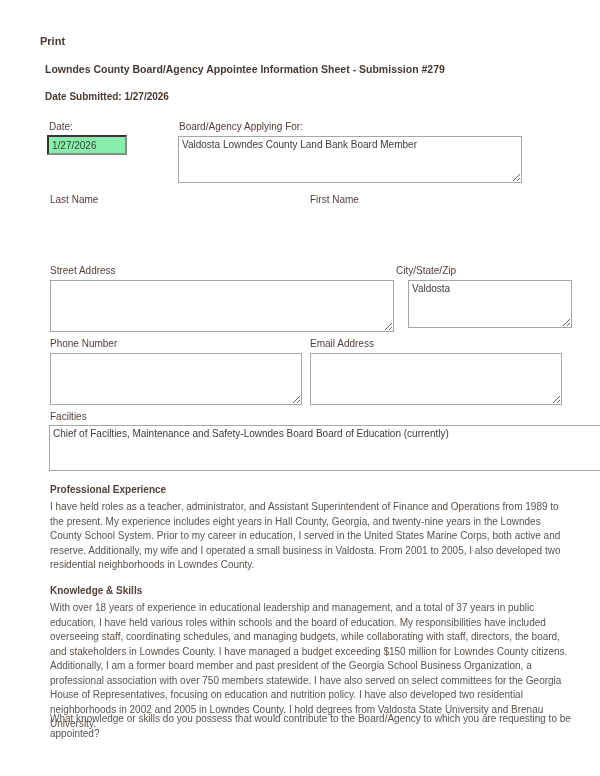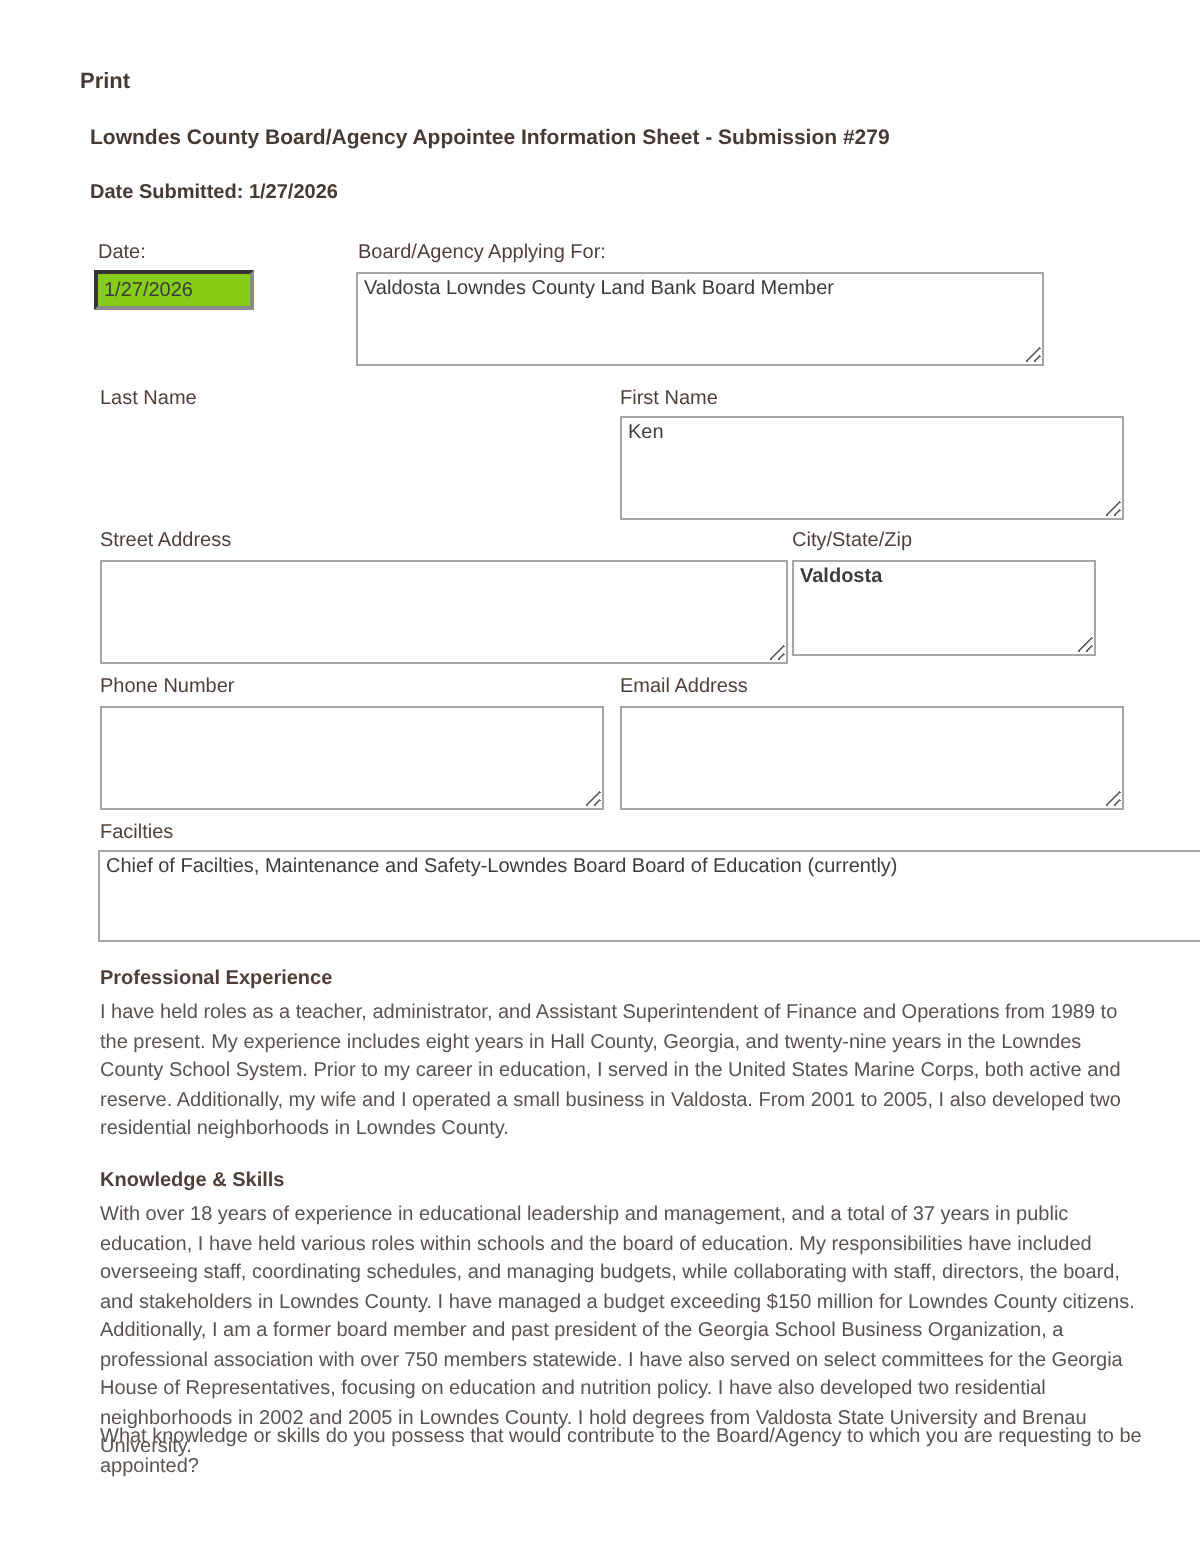--- a/index.html
+++ b/index.html
@@ -38,21 +38,21 @@
     font-size: 10px;
     color: #3c3c3c;
     padding: 2px 3px;
     resize: both;
     overflow: hidden;
     outline: none;
     display: block;
   }
   input.fld-input {
     border: 2px inset #8a8a8a;
-    background: #84cc16;
+    background: #86efac;
     font-family: "Liberation Sans", "DejaVu Sans", sans-serif;
     font-size: 10px;
     color: #3c3c3c;
     padding: 0 3px;
     outline: none;
   }
   .section-heading {
     font-size: 10px; font-weight: bold; color: #503f38;
   }
   .body-text {
@@ -68,21 +68,21 @@
   #board-textarea    { left: 178px; top: 136px; width: 344px; height: 47px; }
 
   #lastname-label    { left: 50px;  top: 194px; }
   #lastname-textarea { left: 50px;  top: 208px; width: 252px; height: 52px; }
   #firstname-label   { left: 310px; top: 194px; }
   #firstname-textarea{ left: 310px; top: 208px; width: 252px; height: 52px; }
 
   #street-label      { left: 50px;  top: 265px; }
   #street-textarea   { left: 50px;  top: 280px; width: 344px; height: 52px; }
   #city-label        { left: 396px; top: 265px; }
-  #city-textarea     { left: 396px; top: 280px; width: 152px; height: 48px; font-weight: bold; }
+  #city-textarea     { left: 408px; top: 280px; width: 164px; height: 48px; }
 
   #phone-label       { left: 50px;  top: 338px; }
   #phone-textarea    { left: 50px;  top: 353px; width: 252px; height: 52px; }
   #email-label       { left: 310px; top: 338px; }
   #email-textarea    { left: 310px; top: 353px; width: 252px; height: 52px; }
 
   #occupation-label    { left: 50px; top: 411px; }
   #occupation-textarea { left: 49px; top: 425px; width: 571px; height: 46px; }
 
   #prof-exp-heading  { left: 50px; top: 484px; }
@@ -105,21 +105,20 @@
 
   <div class="abs field-label" id="date-label">Date:</div>
   <input class="abs fld-input" id="date-input" type="text" value="1/27/2026" style="">
 
   <div class="abs field-label" id="board-label">Board/Agency Applying For:</div>
   <textarea class="abs fld" id="board-textarea" style="">Valdosta Lowndes County Land Bank Board Member</textarea>
 
   <div class="abs field-label" id="lastname-label">Last Name</div>
 
   <div class="abs field-label" id="firstname-label">First Name</div>
-  <textarea class="abs fld" id="firstname-textarea" style="">Ken</textarea>
 
   <div class="abs field-label" id="street-label">Street Address</div>
   <textarea class="abs fld" id="street-textarea" style=""></textarea>
 
   <div class="abs field-label" id="city-label">City/State/Zip</div>
   <textarea class="abs fld" id="city-textarea" style="">Valdosta</textarea>
 
   <div class="abs field-label" id="phone-label">Phone Number</div>
   <textarea class="abs fld" id="phone-textarea" style=""></textarea>
 

